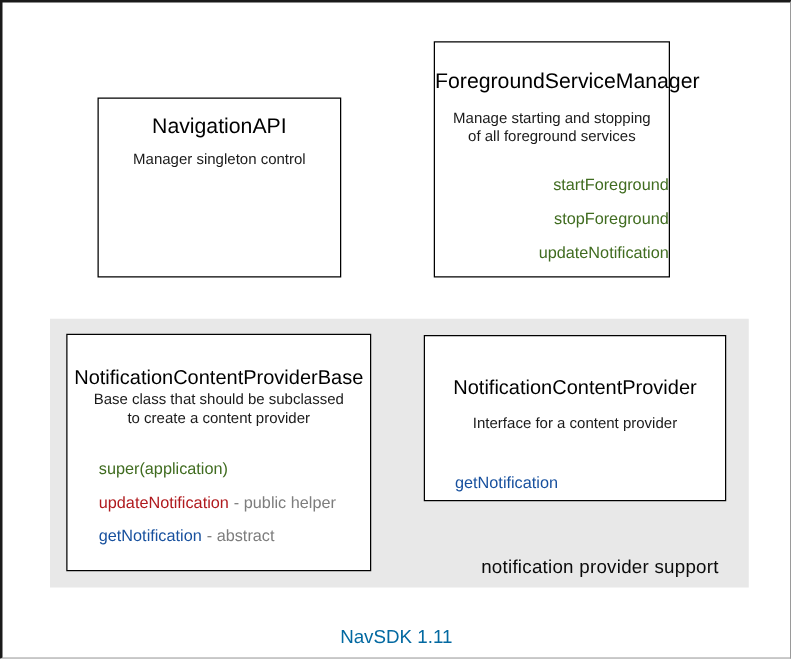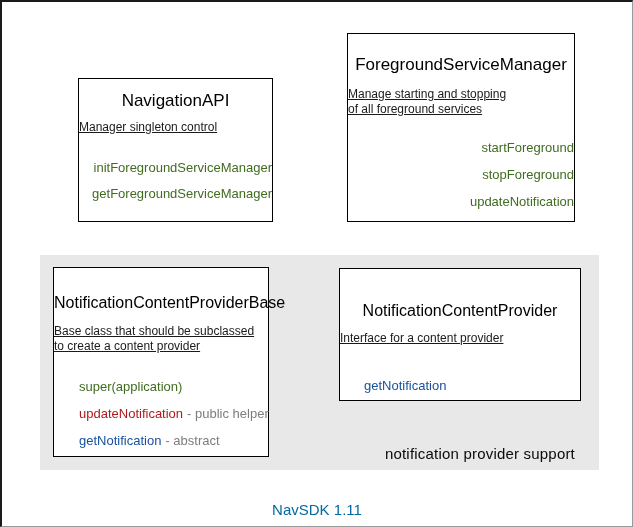--- a/index.html
+++ b/index.html
@@ -27,48 +27,48 @@
   }
   .box{
     position:absolute;background:#fff;border:1.5px solid #000;
   }
   .box-title{
     text-align:center;font-size:17px;color:#000;line-height:20px;
     white-space:nowrap;
   }
   .box-title.small{font-size:16px;line-height:19px;}
   .box-desc{
-    font-size:12px;line-height:15px;color:#1a1a1a;text-decoration:underline;
+    text-align:center;font-size:12px;line-height:15px;color:#1a1a1a;
   }
   .methods{font-size:13px;line-height:14px;}
   .methods.center{text-align:center;}
   .method{white-space:nowrap;}
   .m-green{color:var(--method-green);text-align:right;}
   .m-red{color:var(--method-red);}
   .m-blue{color:var(--method-blue);}
   .m-suffix{color:var(--suffix-gray);margin-left:4px;}
 
   
   #box-nav{left:76px;top:76px;width:195px;height:144px;}
   #box-nav .box-title{padding-top:12px;}
   #box-nav .box-desc{margin-top:9px;}
   #box-nav .methods{margin-top:26px;}
   #box-nav .method + .method{margin-top:12px;}
 
   
-  #box-fsm{left:345px;top:31px;width:228px;height:189px;}
+  #box-fsm{left:345px;top:31px;width:189px;height:189px;}
   #box-fsm .box-title{padding-top:21px;}
   #box-fsm .box-desc{margin-top:12px;}
   #box-fsm .methods{margin-top:24px;padding-left:15px;}
   #box-fsm .method + .method{margin-top:13px;}
 
   
-  #box-base{left:51px;top:265px;width:216px;height:190px;}
+  #box-base{left:51px;top:265px;width:244px;height:190px;}
   #box-base .box-title{padding-top:25px;}
-  #box-base .box-desc{margin-top:12px;}
+  #box-base .box-desc{}
   #box-base .methods{margin-top:26px;padding-left:25px;}
   #box-base .method + .method{margin-top:13px;}
 
   
   #box-provider{left:337px;top:266px;width:242px;height:133px;}
   #box-provider .box-title{padding-top:32px;}
   #box-provider .box-desc{margin-top:11px;}
   #box-provider .methods{margin-top:33px;padding-left:24px;}
 
   .footer{
@@ -82,24 +82,20 @@
 <div id="frame">
 
   <div class="panel">
     <div class="panel-label">notification provider support</div>
   </div>
 
   <div class="box" id="box-nav">
     <div class="box-title">NavigationAPI</div>
     <div class="box-desc">
       <div>Manager singleton control</div>
-    </div>
-    <div class="methods center">
-      <div class="method m-green">initForegroundServiceManager</div>
-      <div class="method m-green">getForegroundServiceManager</div>
     </div>
   </div>
 
   <div class="box" id="box-fsm">
     <div class="box-title">ForegroundServiceManager</div>
     <div class="box-desc">
       <div>Manage starting and stopping</div>
       <div>of all foreground services</div>
     </div>
     <div class="methods">

